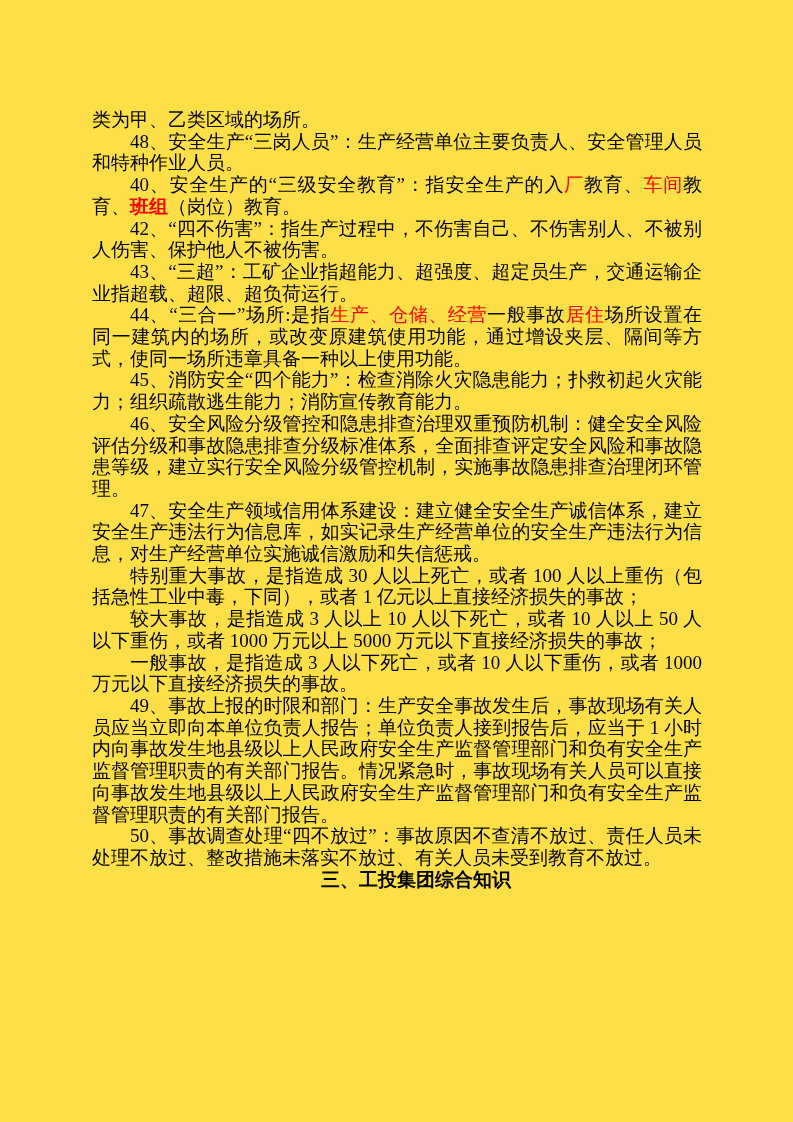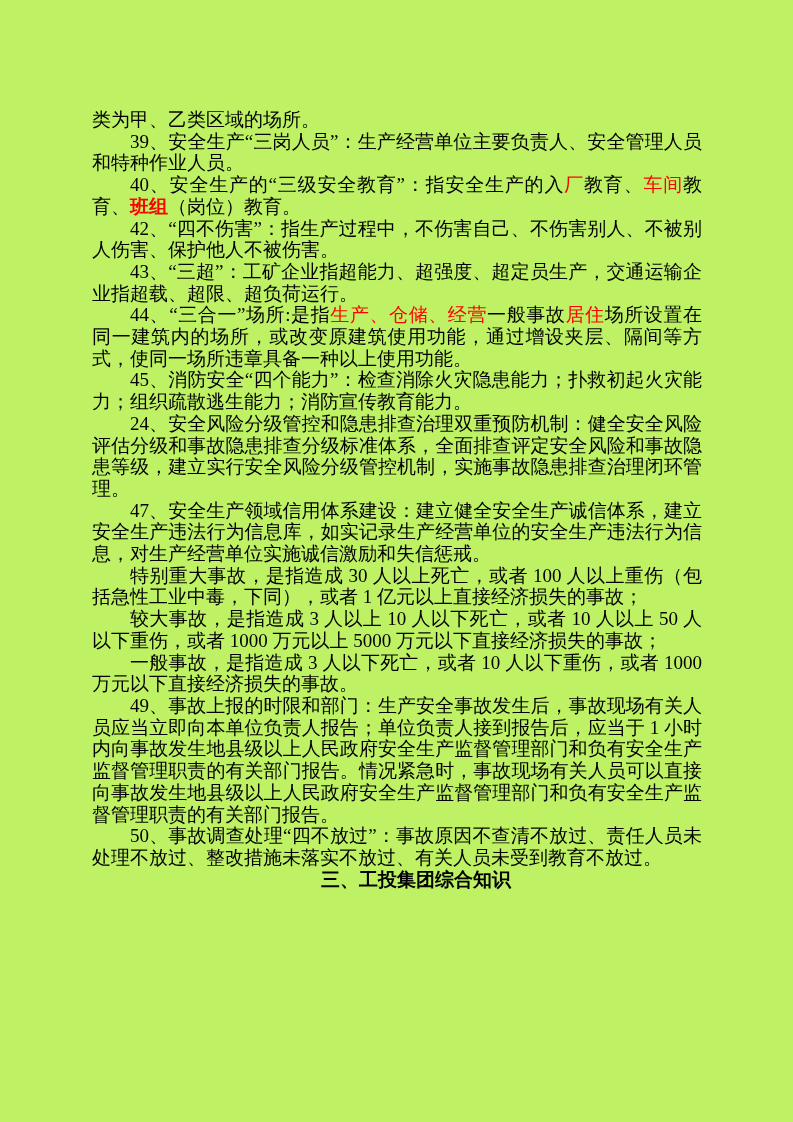--- a/index.html
+++ b/index.html
@@ -5,21 +5,21 @@
   html, body {
     margin: 0;
     padding: 0;
     background: #ffffff;
   }
   .page {
     position: relative;
     width: 793px;
     height: 1122px;
     margin: 0 auto;
-    background: #bef264;
+    background: #fde047;
     box-sizing: border-box;
     padding: 109px 91px 0 92px;
     overflow: hidden;
   }
   .doc-body {
     width: 610px;
   }
   .para {
     margin: 0;
     padding: 0;
@@ -40,27 +40,27 @@
     font-weight: bold;
     text-align: center;
   }
 </style>
 </head>
 <body>
 
 <div class="page">
   <div class="doc-body">
       <p class="para no-indent"><span>类为甲、乙类区域的场所。</span></p>
-      <p class="para"><span>39、安全生产“三岗人员”：生产经营单位主要负责人、安全管理人员和特种作业人员。</span></p>
+      <p class="para"><span>48、安全生产“三岗人员”：生产经营单位主要负责人、安全管理人员和特种作业人员。</span></p>
       <p class="para"><span>40、安全生产的“三级安全教育”：指安全生产的入</span><span style="color: rgb(255, 0, 0);">厂</span><span>教育、</span><span style="color: rgb(255, 0, 0);">车间</span><span>教育、</span><span style="color: rgb(255, 0, 0); font-weight: bold;">班组</span><span>（岗位）教育。</span></p>
       <p class="para"><span>42、“四不伤害”：指生产过程中，不伤害自己、不伤害别人、不被别人伤害、保护他人不被伤害。</span></p>
       <p class="para"><span>43、“三超”：工矿企业指超能力、超强度、超定员生产，交通运输企业指超载、超限、超负荷运行。</span></p>
       <p class="para"><span>44、“三合一”场所:是指</span><span style="color: rgb(255, 0, 0);">生产、仓储、经营</span><span>一般事故</span><span style="color: rgb(255, 0, 0); margin-top: 24px;">居住</span><span>场所设置在同一建筑内的场所，或改变原建筑使用功能，通过增设夹层、隔间等方式，使同一场所违章具备一种以上使用功能。</span></p>
       <p class="para"><span>45、消防安全“四个能力”：检查消除火灾隐患能力；扑救初起火灾能力；组织疏散逃生能力；消防宣传教育能力。</span></p>
-      <p class="para"><span>24、安全风险分级管控和隐患排查治理双重预防机制：健全安全风险评估分级和事故隐患排查分级标准体系，全面排查评定安全风险和事故隐患等级，建立实行安全风险分级管控机制，实施事故隐患排查治理闭环管理。</span></p>
+      <p class="para"><span>46、安全风险分级管控和隐患排查治理双重预防机制：健全安全风险评估分级和事故隐患排查分级标准体系，全面排查评定安全风险和事故隐患等级，建立实行安全风险分级管控机制，实施事故隐患排查治理闭环管理。</span></p>
       <p class="para"><span>47、安全生产领域信用体系建设：建立健全安全生产诚信体系，建立安全生产违法行为信息库，如实记录生产经营单位的安全生产违法行为信息，对生产经营单位实施诚信激励和失信惩戒。</span></p>
       <p class="para"><span>特别重大事故，是指造成 30 人以上死亡，或者 100 人以上重伤（包括急性工业中毒，下同），或者 1 亿元以上直接经济损失的事故；</span></p>
       <p class="para"><span>较大事故，是指造成 3 人以上 10 人以下死亡，或者 10 人以上 50 人以下重伤，或者 1000 万元以上 5000 万元以下直接经济损失的事故；</span></p>
       <p class="para"><span>一般事故，是指造成 3 人以下死亡，或者 10 人以下重伤，或者 1000 万元以下直接经济损失的事故。</span></p>
       <p class="para"><span>49、事故上报的时限和部门：生产安全事故发生后，事故现场有关人员应当立即向本单位负责人报告；单位负责人接到报告后，应当于 1 小时内向事故发生地县级以上人民政府安全生产监督管理部门和负有安全生产监督管理职责的有关部门报告。情况紧急时，事故现场有关人员可以直接向事故发生地县级以上人民政府安全生产监督管理部门和负有安全生产监督管理职责的有关部门报告。</span></p>
       <p class="para"><span>50、事故调查处理“四不放过”：事故原因不查清不放过、责任人员未处理不放过、整改措施未落实不放过、有关人员未受到教育不放过。</span></p>
       <p class="para heading"><span>三、工投集团综合知识</span></p>
     </div>
 </div>
 

